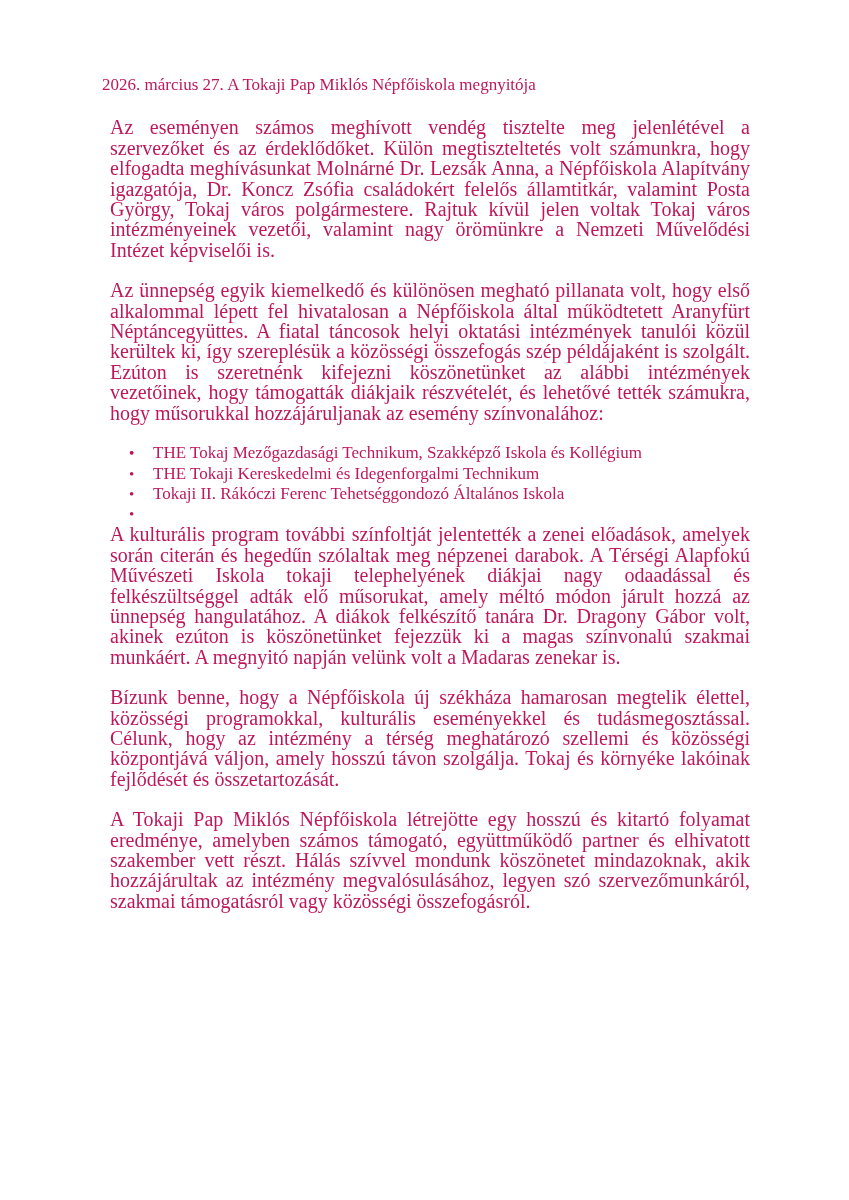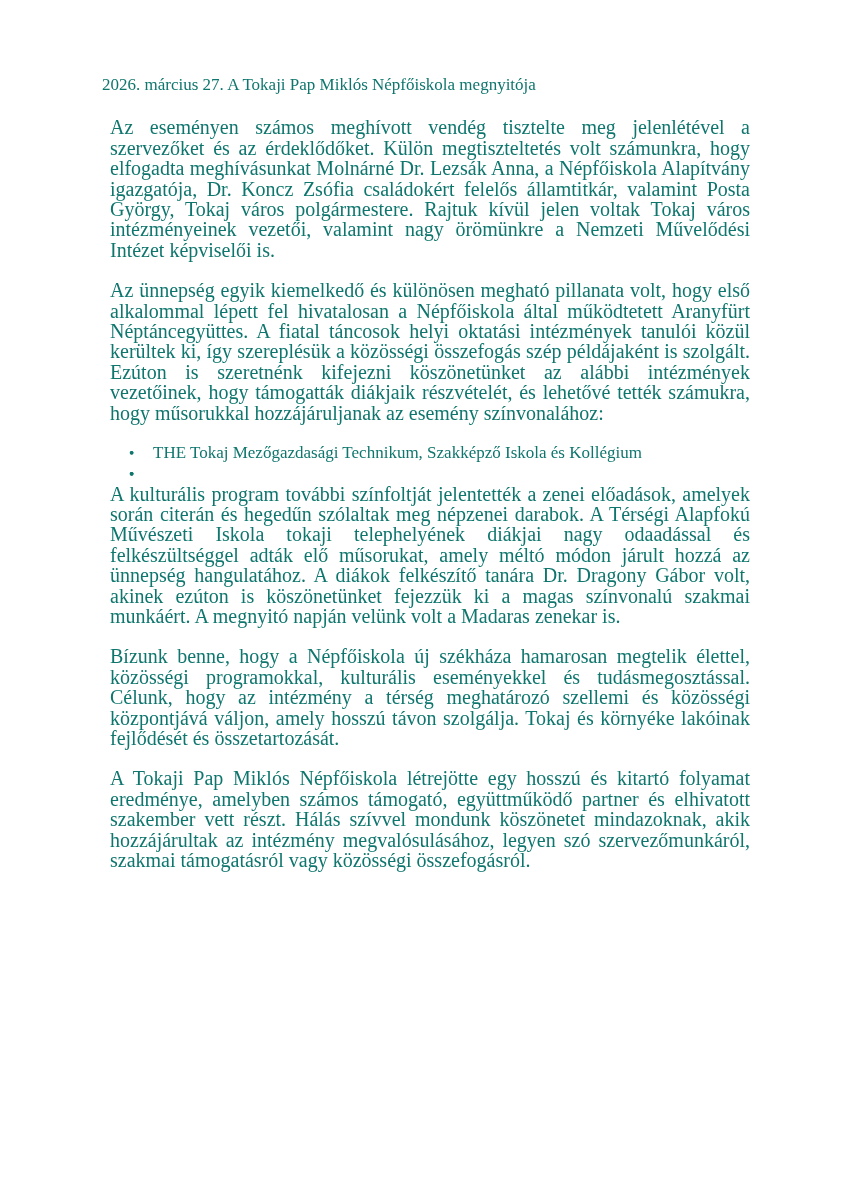--- a/index.html
+++ b/index.html
@@ -8,21 +8,21 @@
     background: #ffffff;
     font-family: "Liberation Serif", "DejaVu Serif", serif;
   }
   .page {
     position: relative;
     width: 849px;
     height: 1200px;
     background: #ffffff;
     padding: 75px 99px 40px 102px;
     overflow: hidden;
-    color: #0f766e;
+    color: #be185d;
   }
   .doc-heading {
     font-size: 17px;
     line-height: 20.4px;
     font-weight: normal;
     text-align: left;
     margin: 0 0 22px 0;
     white-space: nowrap;
   }
   .doc-paragraph {
@@ -67,23 +67,25 @@
   <ul class="doc-list">
     <li>
       <span class="bullet-marker">•</span>
     </li>
     <li>
       <span class="bullet-marker">•</span>
       <span>THE Tokaj Mezőgazdasági Technikum, Szakképző Iskola és Kollégium</span>
     </li>
     <li>
       <span class="bullet-marker">•</span>
+      <span>THE Tokaji Kereskedelmi és Idegenforgalmi Technikum</span>
     </li>
     <li>
       <span class="bullet-marker">•</span>
+      <span>Tokaji II. Rákóczi Ferenc Tehetséggondozó Általános Iskola</span>
     </li>
     <li>
       <span class="bullet-marker">•</span>
     </li>
   </ul>
 
   <p class="doc-paragraph">A kulturális program további színfoltját jelentették a zenei előadások, amelyek során citerán és hegedűn szólaltak meg népzenei darabok. A Térségi Alapfokú Művészeti Iskola tokaji telephelyének diákjai nagy odaadással és felkészültséggel adták elő műsorukat, amely méltó módon járult hozzá az ünnepség hangulatához. A diákok felkészítő tanára Dr. Dragony Gábor volt, akinek ezúton is köszönetünket fejezzük ki a magas színvonalú szakmai munkáért. A megnyitó napján velünk volt a Madaras zenekar is.</p>
 
   <p class="doc-paragraph">Bízunk benne, hogy a Népfőiskola új székháza hamarosan megtelik élettel, közösségi programokkal, kulturális eseményekkel és tudásmegosztással. Célunk, hogy az intézmény a térség meghatározó szellemi és közösségi központjává váljon, amely hosszú távon szolgálja. Tokaj és környéke lakóinak fejlődését és összetartozását.</p>
 

